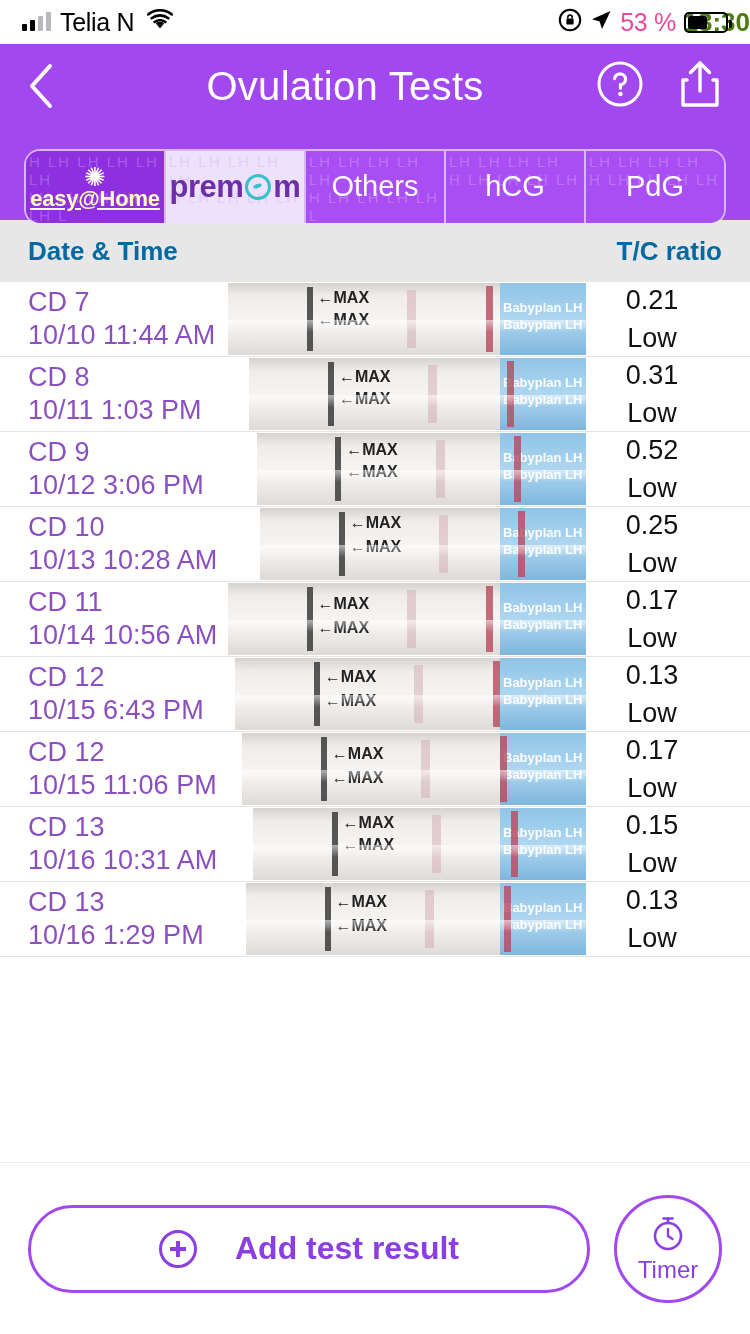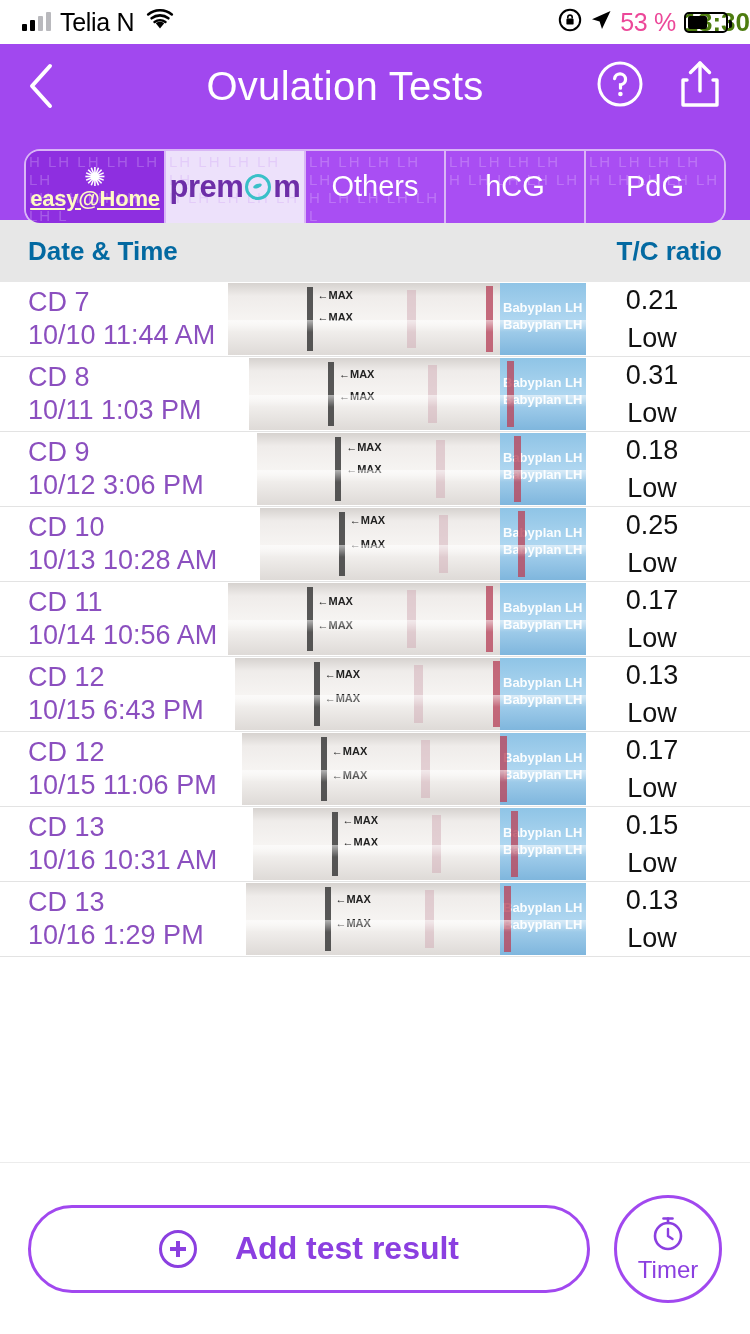--- a/index.html
+++ b/index.html
@@ -141,21 +141,21 @@
   .strip .blue {
     position: absolute; top: 0; bottom: 0; right: 0; width: 86px;
     background: linear-gradient(180deg,#8fc4e6 0%, #aed6f0 50%, #7fb6dd 100%);
     color: rgba(255,255,255,0.95); font-size: 13px; font-weight: bold;
     line-height: 17px; padding-top: 16px; padding-left: 3px; overflow: hidden;
   }
   .strip .line { position: absolute; top: 6%; bottom: 6%; width: 6px; background: #3b3b3b; opacity: .85; }
   .strip .cline { position: absolute; top: 4%; bottom: 4%; width: 7px; background: #b8475e; opacity: .8; }
   .strip .tline { position: absolute; top: 10%; bottom: 10%; width: 9px; background: #cfa9b3; opacity: .5; }
   .strip .maxtxt {
-    position: absolute; font-size: 11px; font-weight: bold; color: #222; white-space: nowrap;
+    position: absolute; font-size: 16px; font-weight: bold; color: #222; white-space: nowrap;
   }
   .strip .sheen {
     position: absolute; left:0; right:0; top: 52%; height: 16%;
     background: linear-gradient(180deg, rgba(255,255,255,.55), rgba(255,255,255,0));
   }
 
   
   .bottom {
     flex: 0 0 172px; height: 172px;
     display: flex; align-items: center;
@@ -353,21 +353,21 @@
           <div class="photo" style="left:8%;width:92%;"></div>
           <div class="blue" style="right:0%;"><span>Babyplan LH</span><br><span>Babyplan LH</span></div>
           <div class="line" style="left:30%;"></div>
           <div class="tline" style="left:58%;"></div>
           <div class="cline" style="left:80%;"></div>
           <div class="maxtxt" style="left:33%;top:8px;">←<span>MAX</span></div>
           <div class="maxtxt" style="left:33%;top:30px;">←<span>MAX</span></div>
           <div class="sheen"></div>
         </div>
         <div class="ratio">
-          <span class="val">0.18</span>
+          <span class="val">0.52</span>
           <span class="lvl">Low</span>
         </div>
       </div>
       <div class="row">
         <div class="meta">
           <span class="cd">CD 10</span>
           <span class="dt">10/13 10:28 AM</span>
         </div>
         <div class="strip">
           <div class="photo" style="left:9%;width:91%;"></div>

